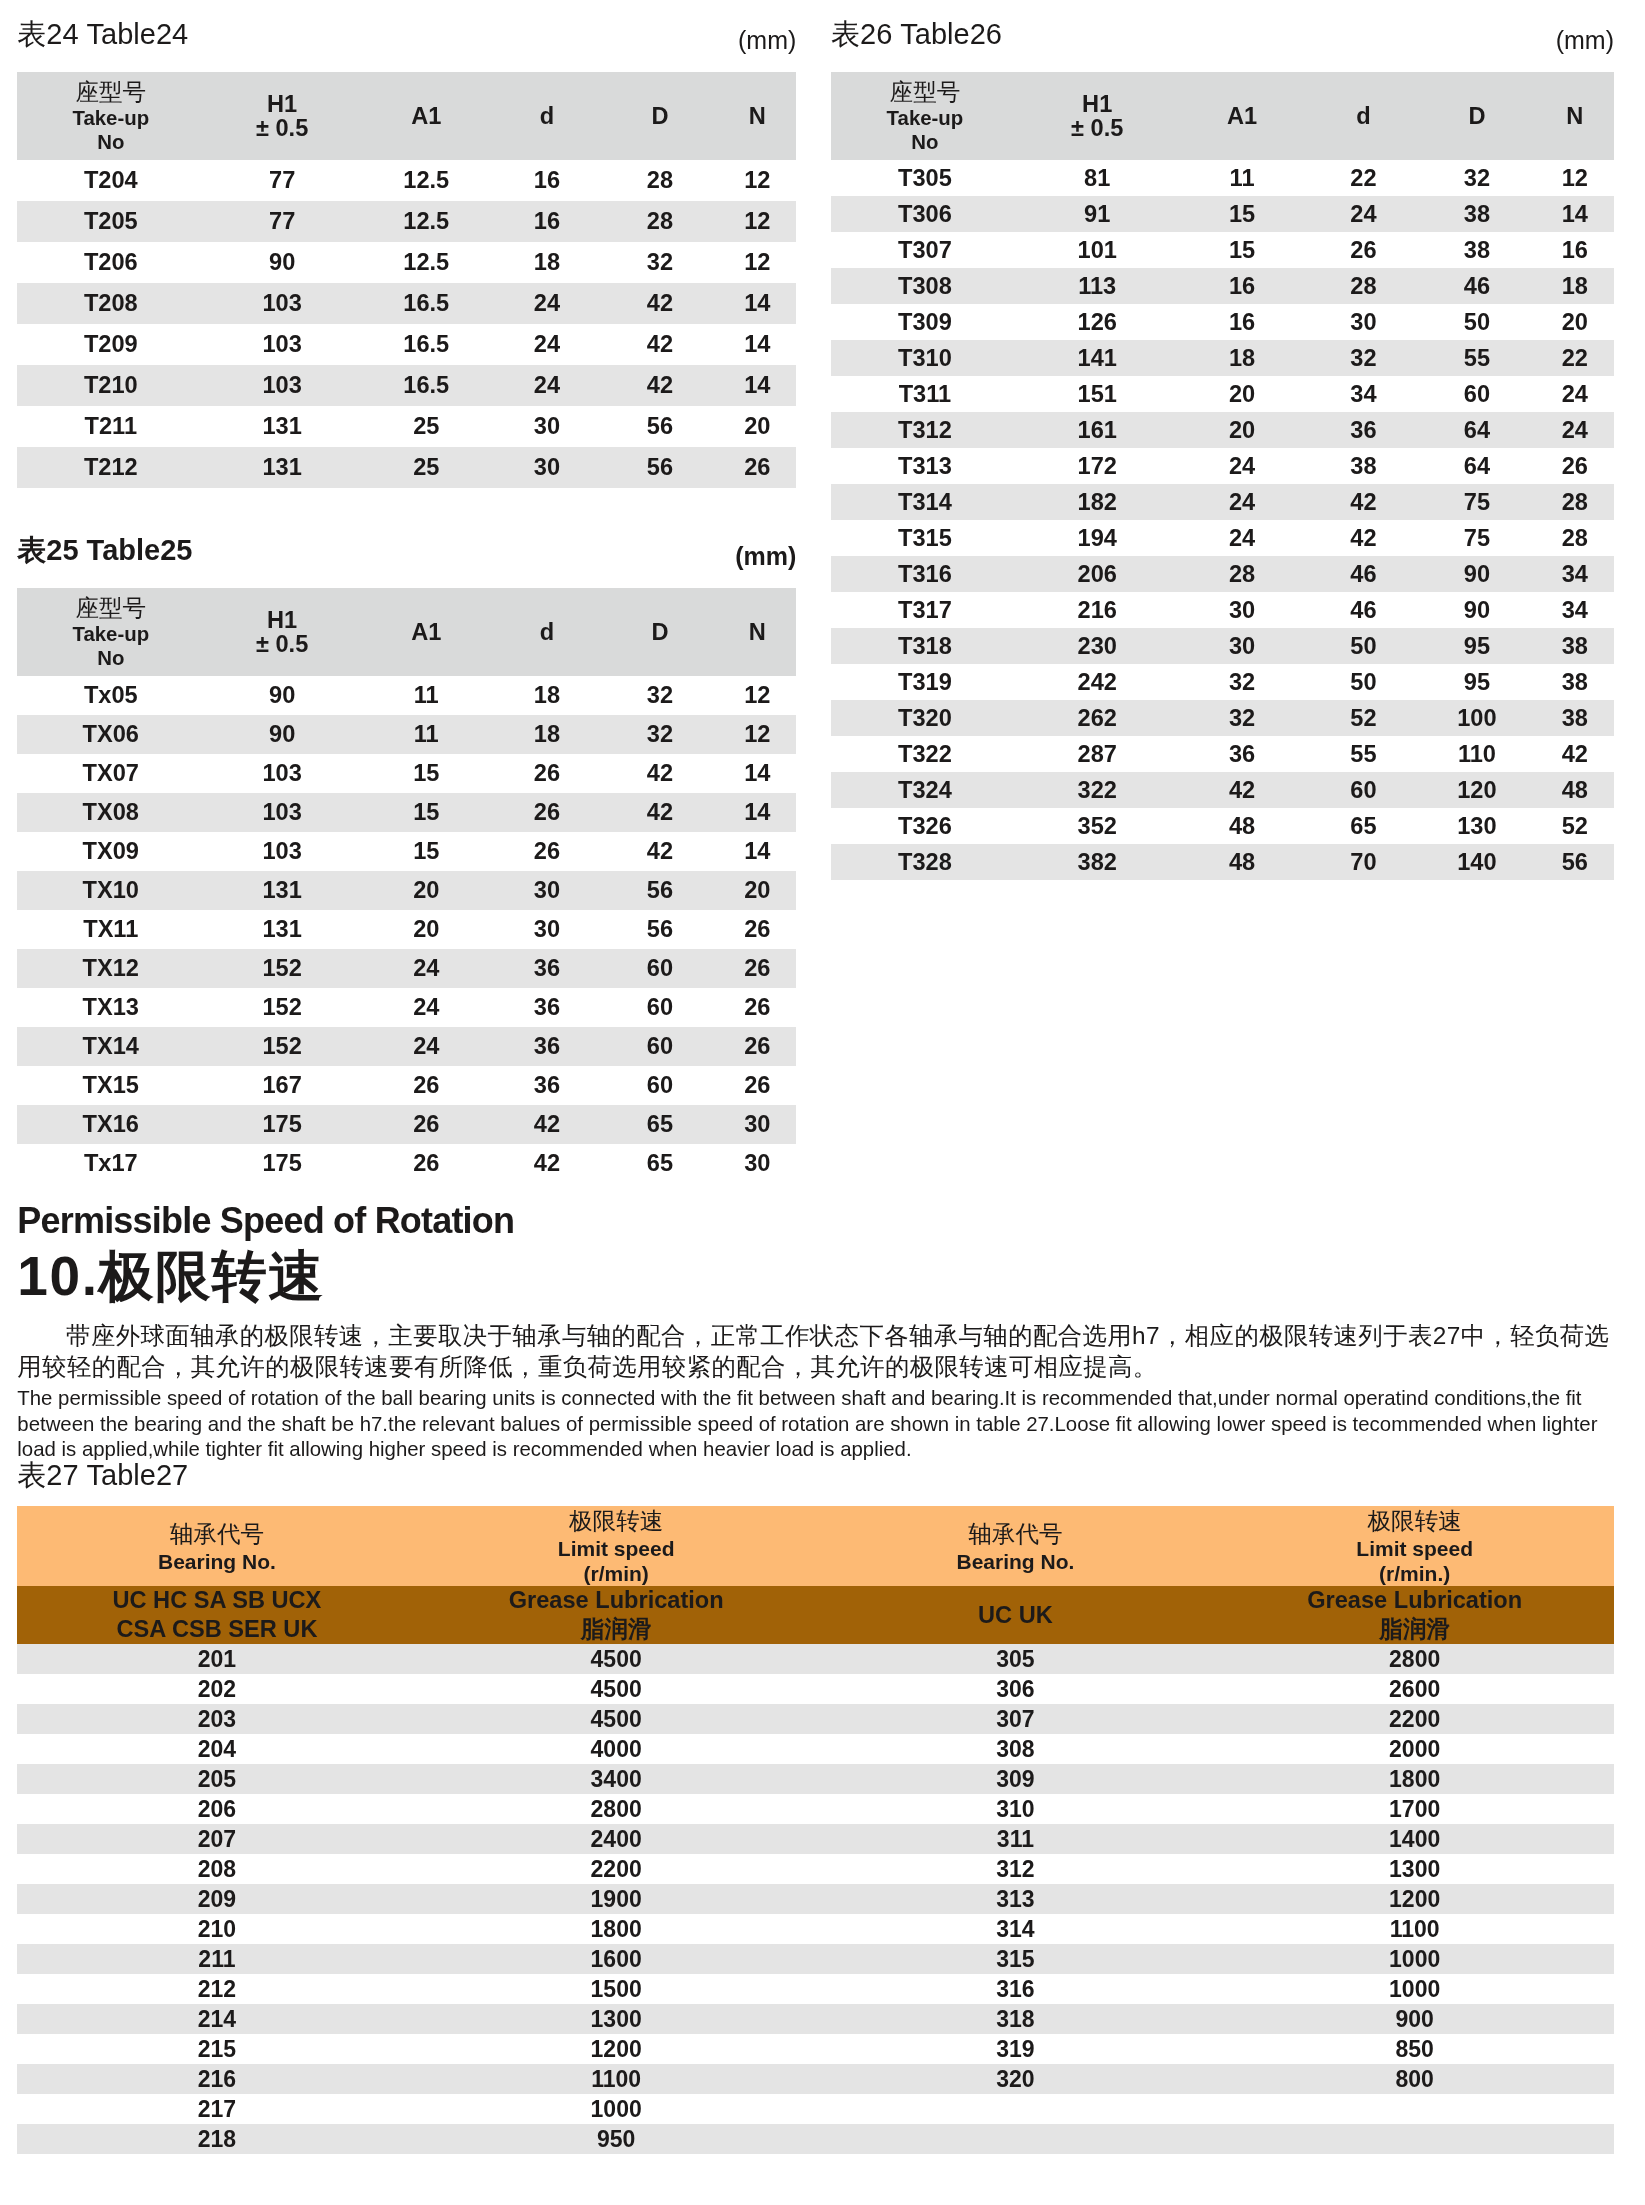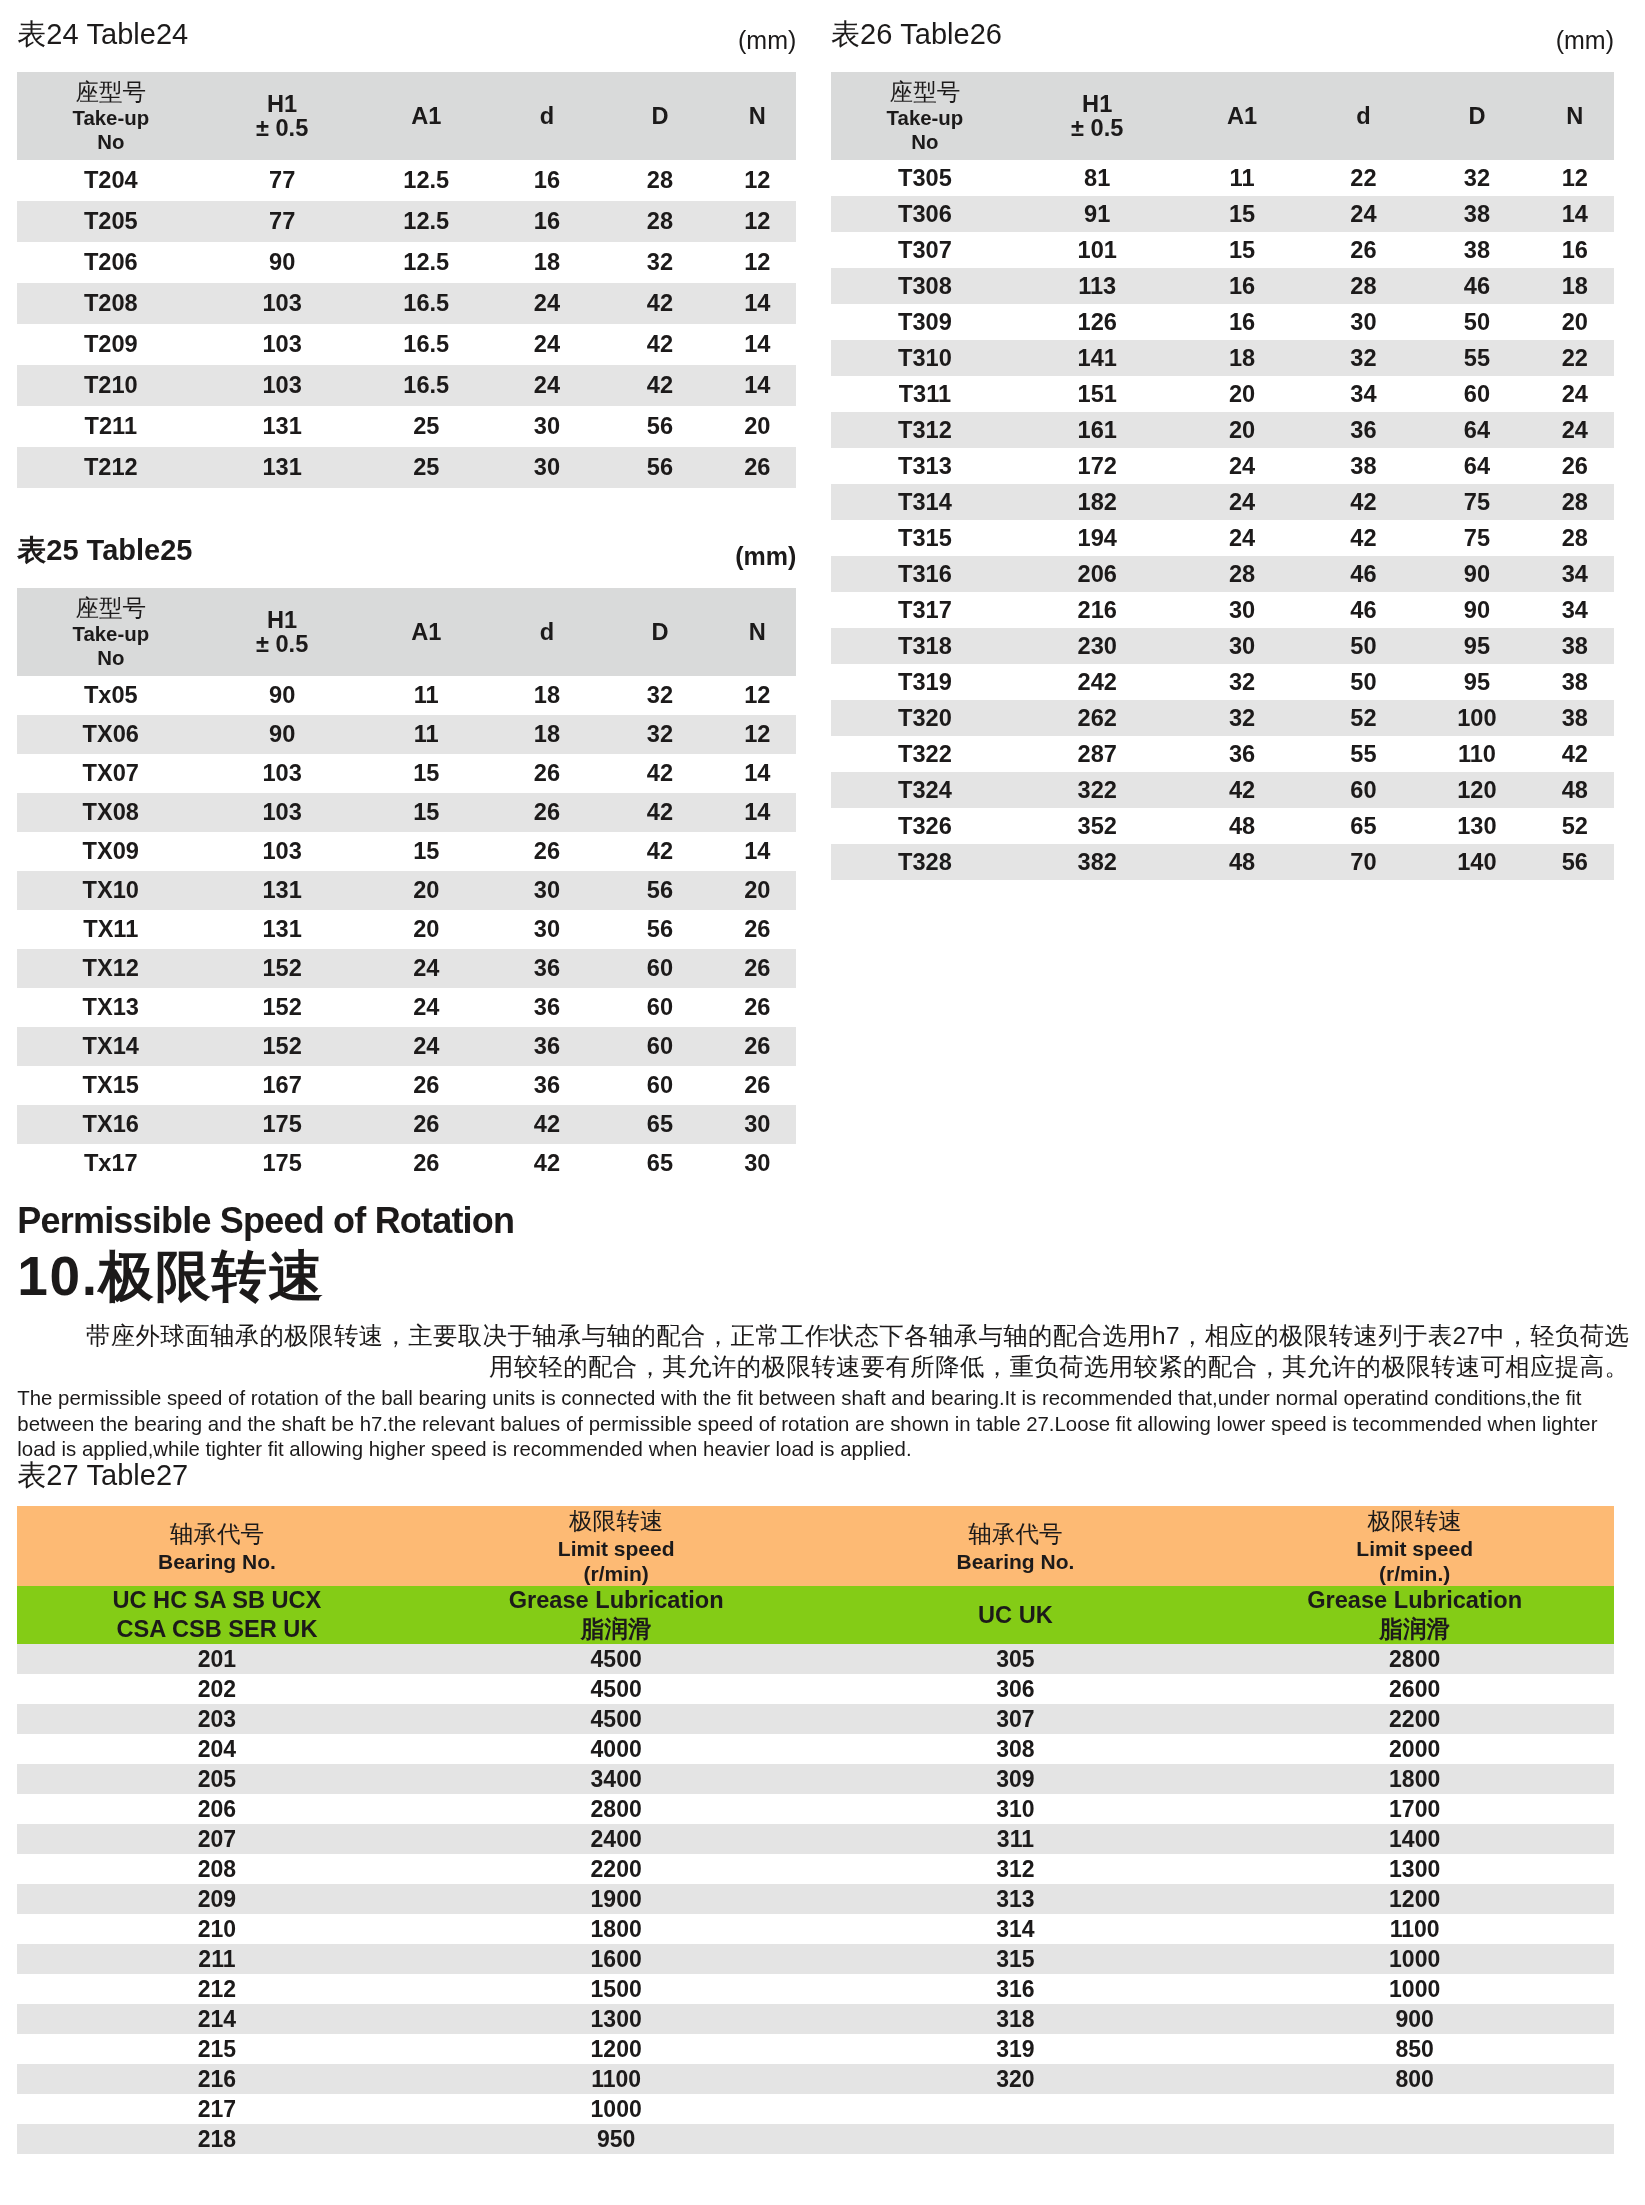--- a/index.html
+++ b/index.html
@@ -20,25 +20,25 @@
   .t25 tbody tr{height:39px;}
   .t26 tbody tr{height:36px;}
   .dim tbody tr:nth-child(even){background:#e4e4e4;}
   .dim td{font-weight:bold;font-size:23.6px;}
   th .zh{font-size:23.6px;font-weight:normal;line-height:28px;}
   th .en{font-size:20.4px;font-weight:bold;line-height:24.4px;}
   
   #section{position:absolute;left:17.3px;top:1202px;width:1612px;}
   .h-en{font-size:36px;font-weight:bold;letter-spacing:-0.8px;line-height:38px;margin:0;}
   .h-zh{font-size:55px;font-weight:bold;line-height:63px;margin:4.7px 0 0 0;letter-spacing:1.6px;}
-  .p-zh{font-size:24.4px;line-height:31px;margin:12.6px 0 0 0;text-indent:2em;letter-spacing:0.4px;text-align:right;}
+  .p-zh{font-size:24.4px;line-height:31px;margin:12.6px 0 0 0;text-indent:2em;letter-spacing:0.4px;}
   .p-en{font-size:20.4px;line-height:25.6px;margin:3.9px 0 0 0;}
   
   .speed thead tr.band{height:79px;background:#fdba74;}
-  .speed thead tr.sub{height:52px;background:#84cc16;}
+  .speed thead tr.sub{height:52px;background:#a16207;}
   .speed tbody tr{height:30px;}
   .speed tbody tr:nth-child(odd){background:#e4e4e4;}
   .speed td{font-weight:bold;font-size:23px;}
   .speed th .zh{font-size:23.6px;line-height:30px;}
   .speed th .en{font-size:21px;line-height:25px;font-weight:bold;}
   .speed th .sub-big{font-size:23.6px;font-weight:bold;line-height:29px;}
 </style>
 </head>
 <body>
 

